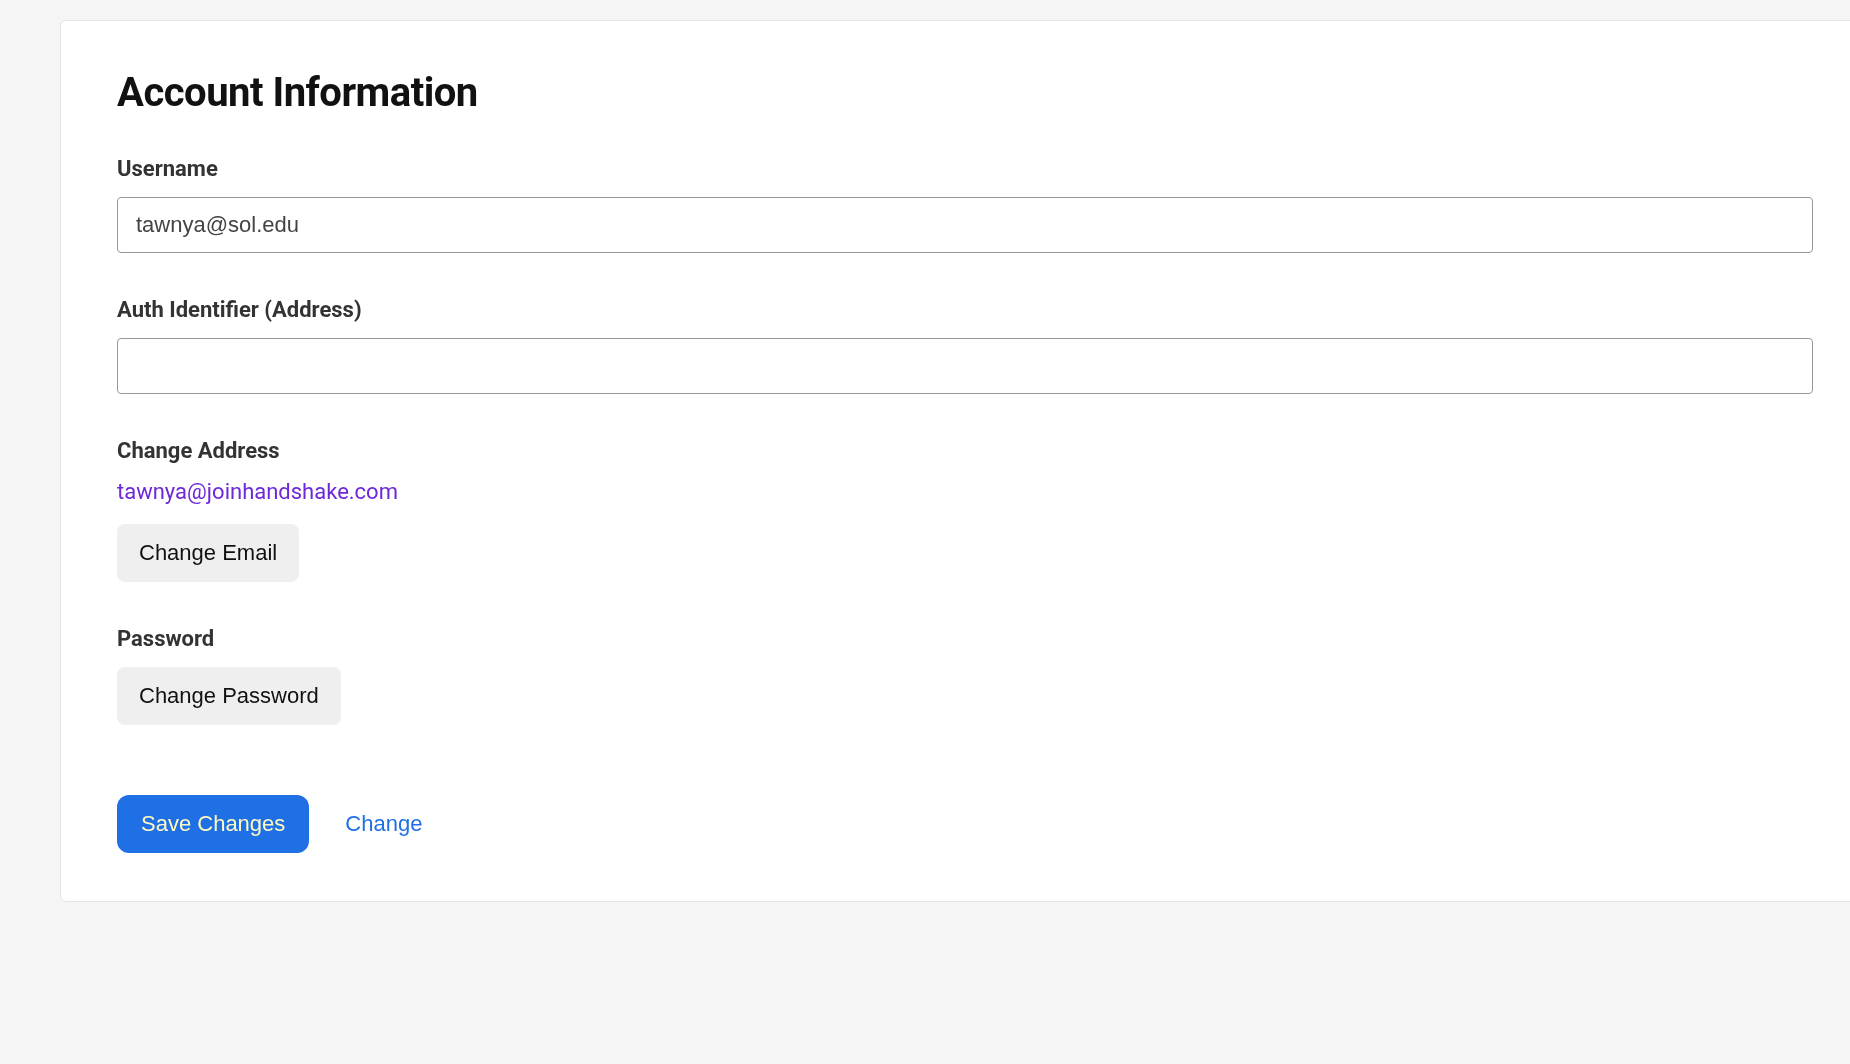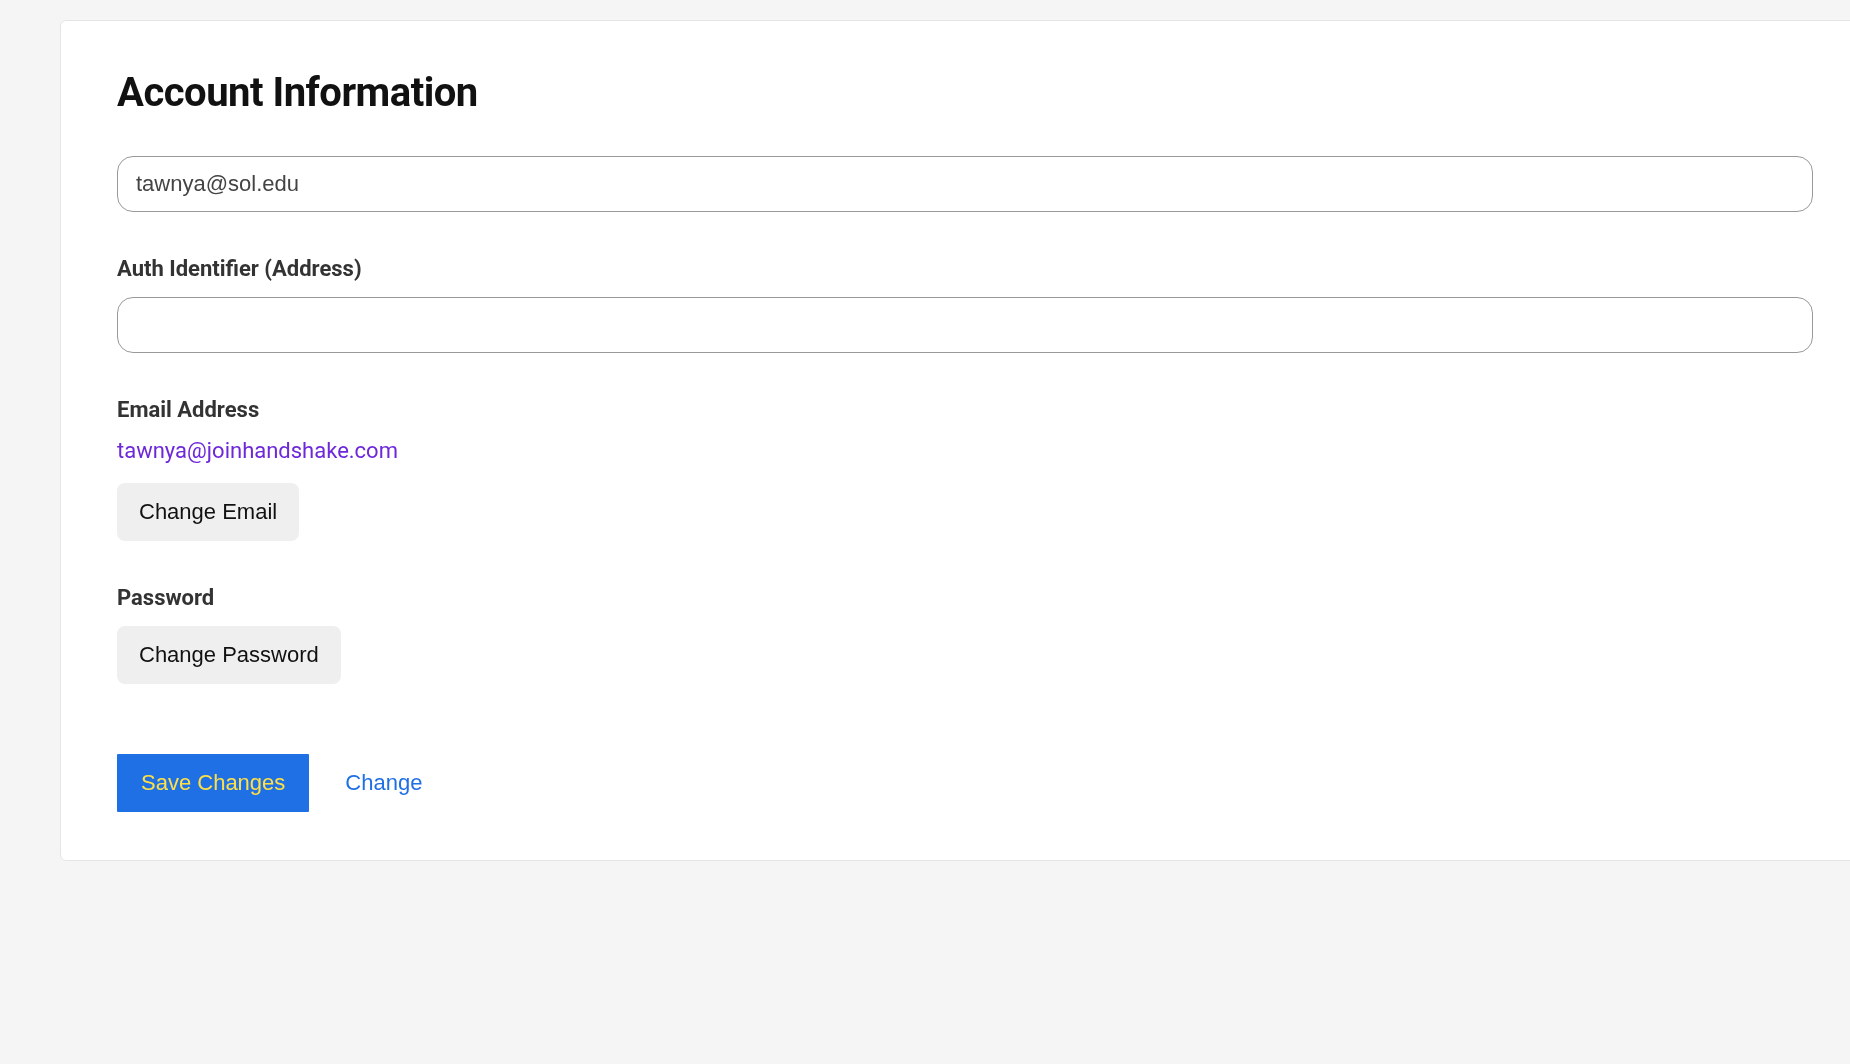--- a/index.html
+++ b/index.html
@@ -39,21 +39,21 @@
       font-weight: 700;
       color: #333333;
       margin-bottom: 16px;
     }
     .text-input {
       width: 100%;
       font-size: 22px;
       color: #444444;
       padding: 14px 18px;
       border: 1px solid #999999;
-      border-radius: 16px;
+      border-radius: 4px;
       background: #ffffff;
       outline: none;
     }
     .static-value {
       font-size: 22px;
       color: #6d28d9;
       margin-bottom: 20px;
     }
     .secondary-button {
       display: inline-block;
@@ -69,24 +69,24 @@
     .action-row {
       margin-top: 70px;
       display: flex;
       align-items: center;
       gap: 36px;
     }
     .primary-button {
       display: inline-block;
       font-size: 22px;
       font-weight: 500;
-      color: #fde047;
+      color: #fef9c3;
       background: #1f6fe5;
       border: none;
-      border-radius: 1px;
+      border-radius: 12px;
       padding: 16px 24px;
       cursor: pointer;
     }
     .link-button {
       font-size: 22px;
       font-weight: 500;
       color: #1f6fe5;
       background: transparent;
       border: none;
       cursor: pointer;
@@ -94,30 +94,31 @@
     }
   </style>
 </head>
 <body>
 
 <div class="card">
 
   <h1 class="page-title">Account Information</h1>
 
   <div class="field-group">
+    <label class="field-label">Username</label>
     <input type="text" class="text-input" value="tawnya@sol.edu" style="">
   </div>
 
   <div class="field-group">
     <label class="field-label">Auth Identifier (Address)</label>
     <input type="text" class="text-input" value="" style="">
   </div>
 
   <div class="field-group">
-    <label class="field-label">Email Address</label>
+    <label class="field-label">Change Address</label>
     <div class="static-value">tawnya@joinhandshake.com</div>
     <button class="secondary-button">Change Email</button>
   </div>
 
   <div class="field-group" style="margin-bottom:0;">
     <label class="field-label">Password</label>
     <button class="secondary-button">Change Password</button>
   </div>
 
   <div class="action-row">

